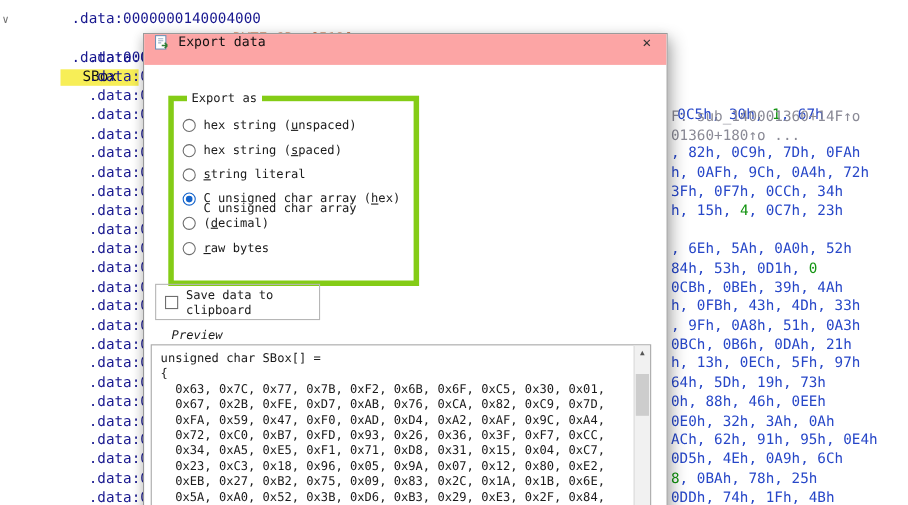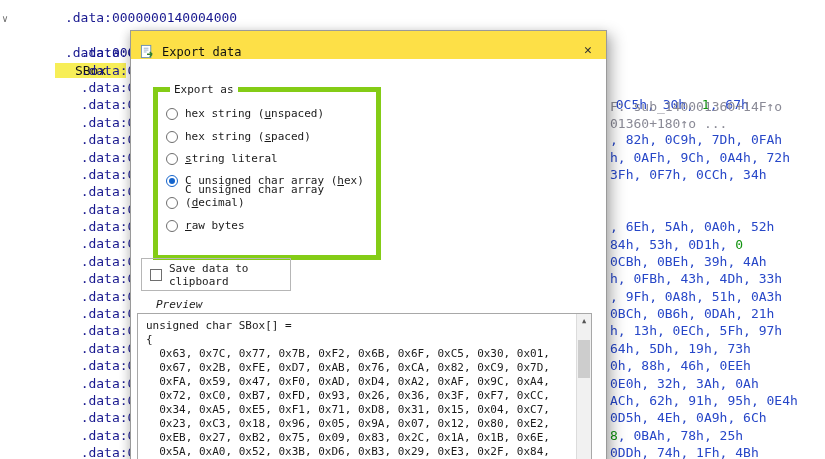--- a/index.html
+++ b/index.html
@@ -21,21 +21,21 @@
   .frag.cmt { color:var(--cmt,#8a8a96);margin-top:19px; }
   .dec { color:var(--dec,#11930f); }
 
   
   .dialog {
     position:absolute; left:130px; top:30px; width:477px; height:446px;
     background:#fff; border:1px solid #9a9a9a; box-sizing:border-box;
     box-shadow:5px 5px 14px rgba(0,0,0,.30), -2px 3px 9px rgba(0,0,0,.14);
     font-size:11px; overflow:hidden;
   }
-  .titlebar { height:28px; display:flex; align-items:flex-end; gap:7px; padding:0 9px; background:#fde047; }
+  .titlebar { height:28px; display:flex; align-items:flex-start; gap:7px; padding:0 9px; background:#fca5a5; }
   .title { font-size:12px; color:#111; }
   .close-btn { margin-left:auto; width:18px; height:18px; line-height:18px; text-align:center; font-size:13px; color:#333; }
   .export-as { position:absolute; left:10px; top:40px; width:228px; height:177px; border:5px solid #84cc16; margin:12px; padding:2px 8px 6px 8px; box-sizing:border-box; }
   .export-as legend { padding:0 4px; margin-left:4px; font-size:11px; color:#1a1a1a; }
   .opt { height:22.3px; display:flex; align-items:flex-end; gap:7px; }
   .radio { width:12px; height:12px; border:1px solid #6e6e6e; border-radius:50%; background:#fff; position:relative; flex:none; box-sizing:border-box; }
   .radio.selected { border-color:var(--sel,#1464cc); }
   .radio.selected::after { content:""; position:absolute; left:2px; top:2px; right:2px; bottom:2px; border-radius:50%; background:var(--sel,#1464cc); }
   .mn { text-decoration:underline; }
   .clipframe { position:absolute; left:10px; top:227px; width:150px; height:33px; border:1px solid #b6b6b6; box-sizing:border-box; display:flex; align-items:center; gap:7px; padding-left:8px; }
@@ -95,20 +95,21 @@
         <div class="drow">
         <span class="addr">.data:0000000140</span>
         <span class="frag"><span>h, 0AFh, 9Ch, 0A4h, 72h</span><span class="dec"></span><span></span></span>
       </div>
         <div class="drow">
         <span class="addr">.data:0000000140</span>
         <span class="frag"><span>3Fh, 0F7h, 0CCh, 34h</span><span class="dec"></span><span></span></span>
       </div>
         <div class="drow">
         <span class="addr">.data:0000000140</span>
+        <span class="frag"><span>h, 15h, </span><span class="dec">4</span><span>, 0C7h, 23h</span></span>
       </div>
         <div class="drow">
         <span class="addr">.data:0000000140</span>
       </div>
         <div class="drow">
         <span class="addr">.data:0000000140</span>
         <span class="frag"><span>, 6Eh, 5Ah, 0A0h, 52h</span><span class="dec"></span><span></span></span>
       </div>
         <div class="drow">
         <span class="addr">.data:0000000140</span>

